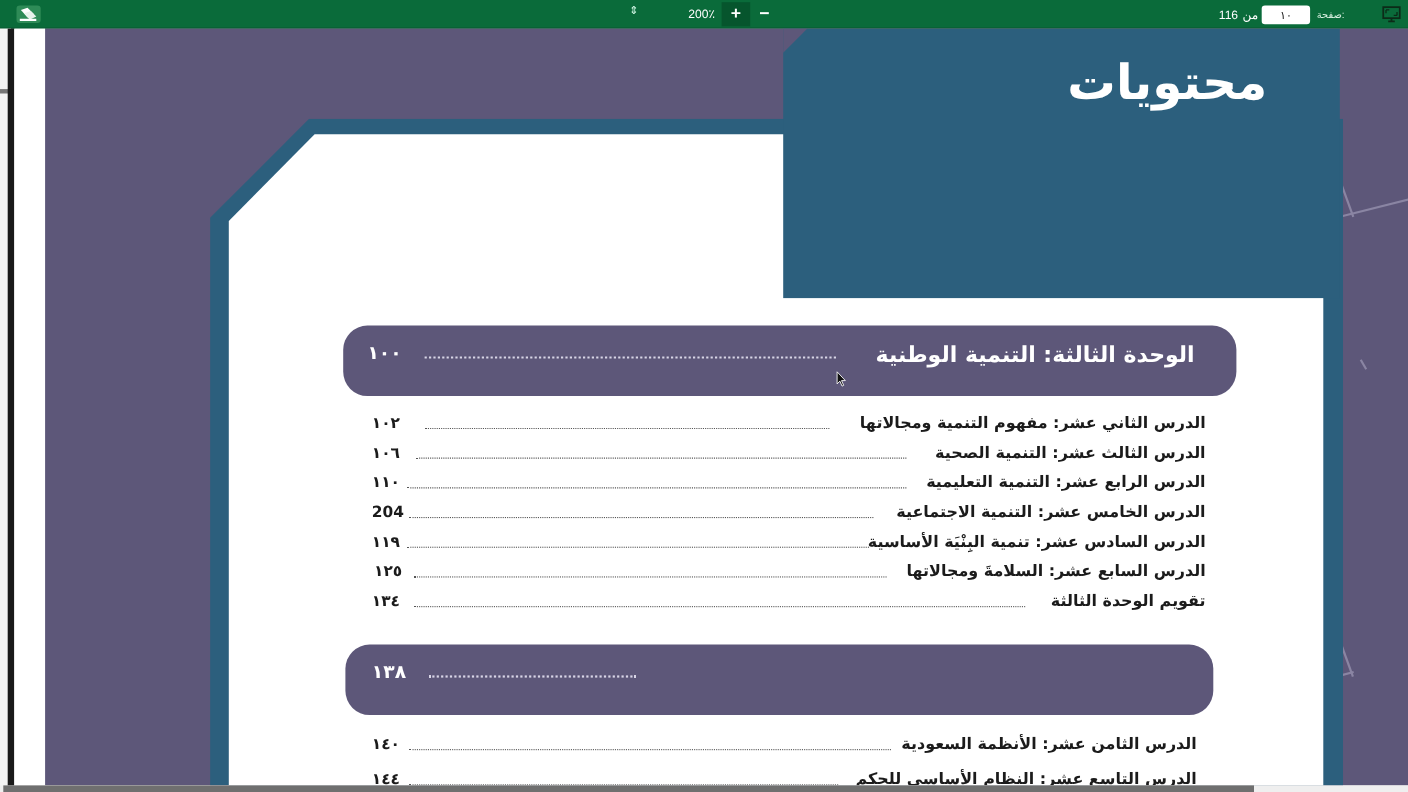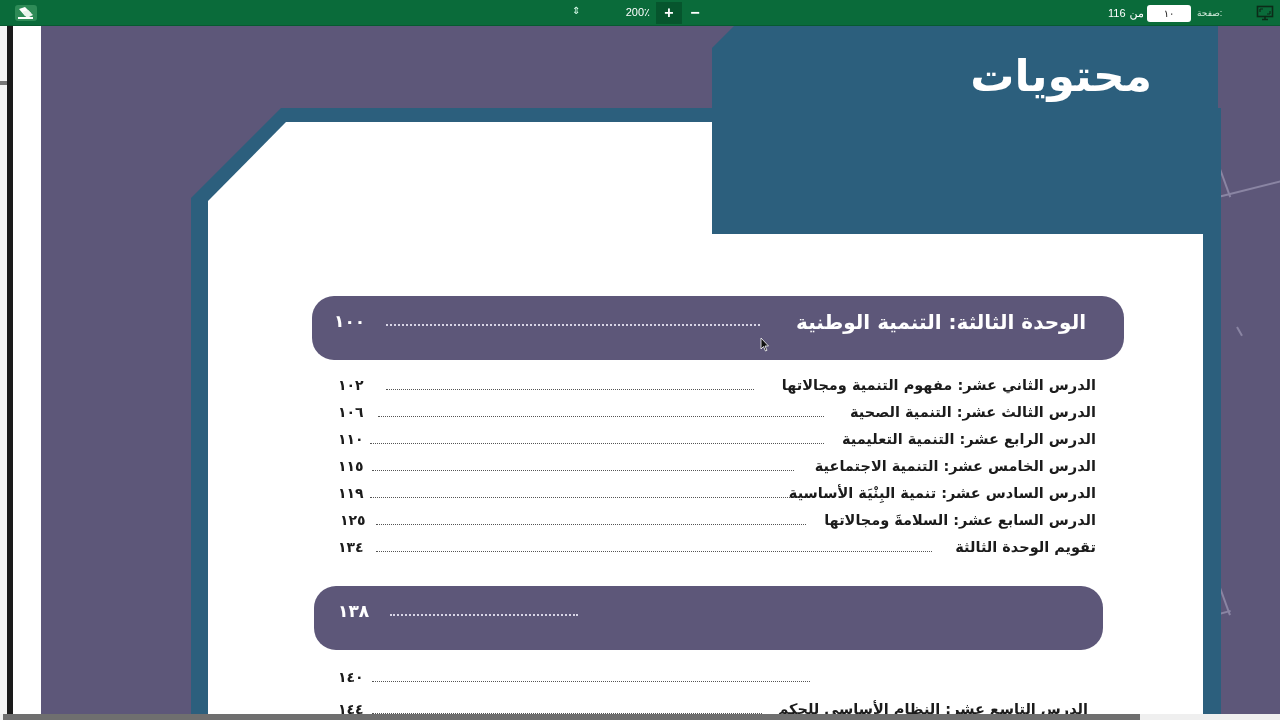--- a/index.html
+++ b/index.html
@@ -28,21 +28,21 @@
   
   .left-pane { position: absolute; left: 0; top: 26px; width: 10px; height: 694px; background: #f4f4f4; }
   .left-tab { position: absolute; left: 0; top: 81px; width: 8px; height: 4px; background: #777; }
   .left-bar { position: absolute; left: 7px; top: 26px; width: 6px; height: 694px; background: #1a1a1a; }
   .left-white { position: absolute; left: 13px; top: 26px; width: 28px; height: 694px; background: #ffffff; }
 
   
   .page { position: absolute; left: 41px; top: 26px; width: 1239px; height: 688px; background: #5d5779; overflow: hidden; }
   .deco-line { position: absolute; background: #8a85a3; height: 2px; transform-origin: left center; }
 
-  .title-block { position: absolute; left: 671px; top: 0; width: 506px; height: 208px; background: #2c5f7d; }
+  .title-block { position: absolute; left: 671px; top: 0; width: 506px; height: 245px; background: #2c5f7d; }
   .title-notch { position: absolute; left: 671px; top: 0; width: 0; height: 0;
                  border-top: 22px solid #5d5779; border-right: 22px solid transparent; }
   .title-1 { position: absolute; right: 66px; top: 24px; font-family: "DejaVu Sans", sans-serif; font-weight: bold;
              font-size: 44px; color: #fff; direction: rtl; }
   .title-2 { position: absolute; right: 66px; top: 100px; font-family: "DejaVu Sans", sans-serif; font-weight: bold;
              font-size: 36px; color: #fff; direction: rtl; }
 
   
   .unit-bar { position: absolute; height: 64px; background: #5d5779; border-radius: 22px; color: #fff; direction: rtl; }
   .unit-title { position: absolute; top: 14px; font-family: "DejaVu Sans", sans-serif; font-weight: bold; font-size: 20px; white-space: nowrap; }
@@ -129,21 +129,21 @@
     <span class="lesson-page" style="left:2px;">١٠٦</span>
   </div>
   <div class="lesson" style="left:295px; top:402px; width:760px;">
     <span class="lesson-title" style="right:0;">الدرس الرابع عشر: التنمية التعليمية</span>
     <span class="lesson-dots" style="left:34px; width:454px;"></span>
     <span class="lesson-page" style="left:2px;">١١٠</span>
   </div>
   <div class="lesson" style="left:295px; top:429px; width:760px;">
     <span class="lesson-title" style="right:0;">الدرس الخامس عشر: التنمية الاجتماعية</span>
     <span class="lesson-dots" style="left:36px; width:422px;"></span>
-    <span class="lesson-page" style="left:2px;">١١٥</span>
+    <span class="lesson-page" style="left:2px;">204</span>
   </div>
   <div class="lesson" style="left:295px; top:456px; width:760px;">
     <span class="lesson-title" style="right:0;">الدرس السادس عشر: تنمية البِنْيَة الأساسية</span>
     <span class="lesson-dots" style="left:34px; width:420px;"></span>
     <span class="lesson-page" style="left:2px;">١١٩</span>
   </div>
   <div class="lesson" style="left:295px; top:483px; width:760px;">
     <span class="lesson-title" style="right:0;">الدرس السابع عشر: السلامةَ ومجالاتها</span>
     <span class="lesson-dots" style="left:40px; width:430px;"></span>
     <span class="lesson-page" style="left:4px;">١٢٥</span>
@@ -153,20 +153,21 @@
     <span class="lesson-dots" style="left:40px; width:556px;"></span>
     <span class="lesson-page" style="left:2px;">١٣٤</span>
   </div>
 
   <div class="unit-bar" style="left:273px; top:560px; width:789px;">
     <span class="unit-dots" style="left:76px; width:188px;"></span>
     <span class="unit-page" style="left:24px;">١٣٨</span>
   </div>
 
   <div class="lesson" style="left:295px; top:640px; width:752px;">
+    <span class="lesson-title" style="right:0;">الدرس الثامن عشر: الأنظمة السعودية</span>
     <span class="lesson-dots" style="left:36px; width:438px;"></span>
     <span class="lesson-page" style="left:2px;text-align:right;">١٤٠</span>
   </div>
   <div class="lesson" style="left:295px; top:672px; width:752px;">
     <span class="lesson-title" style="right:0;">الدرس التاسع عشر: النظام الأساسي للحكم</span>
     <span class="lesson-dots" style="left:36px; width:390px;"></span>
     <span class="lesson-page" style="left:2px;">١٤٤</span>
   </div>
 </div>
 

